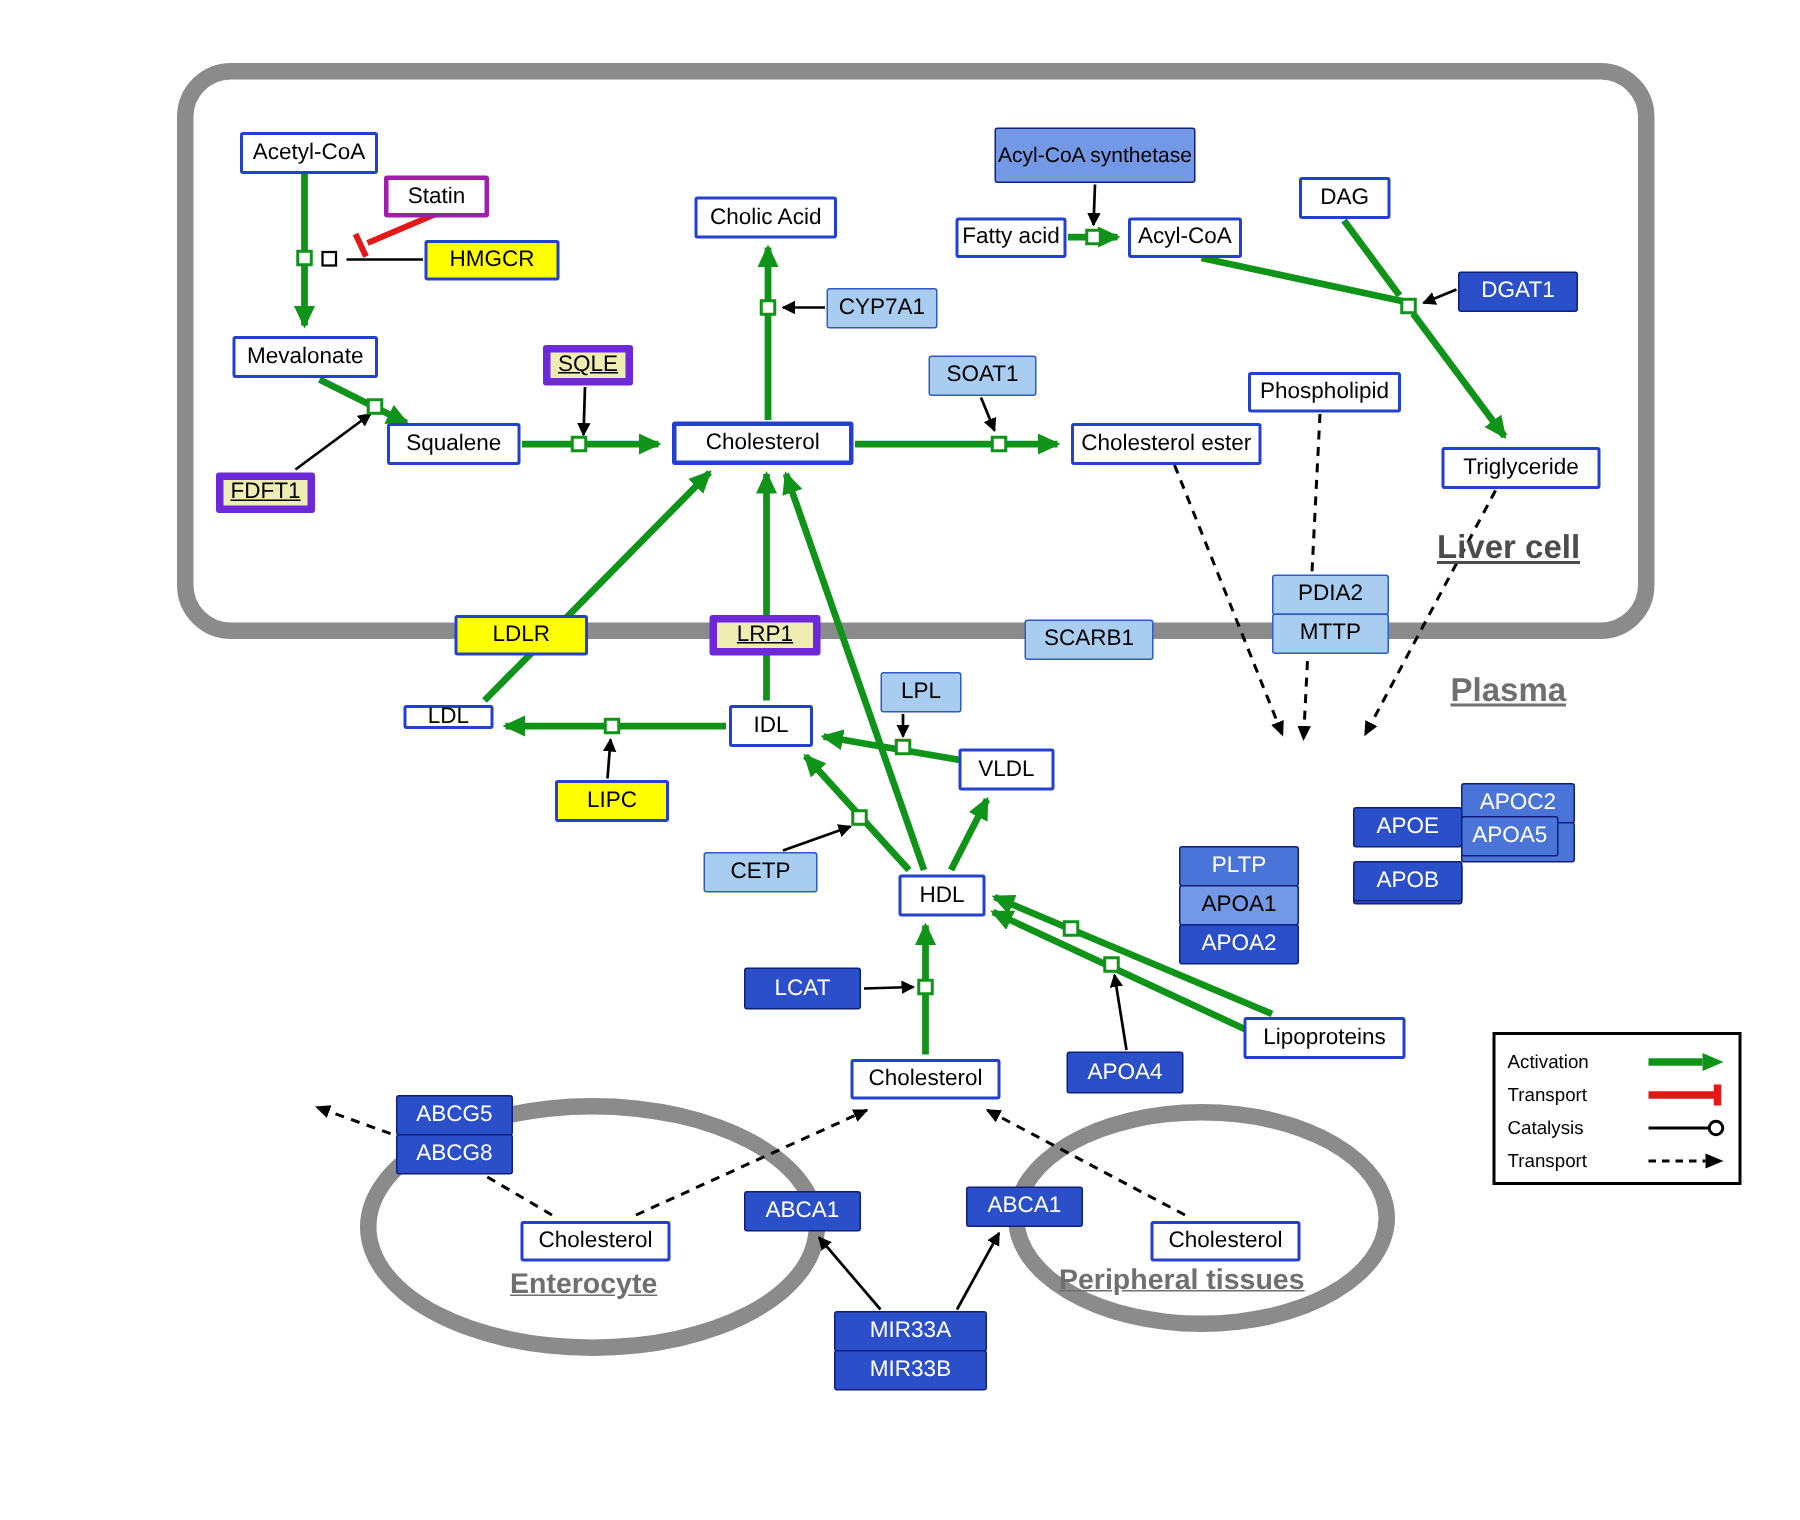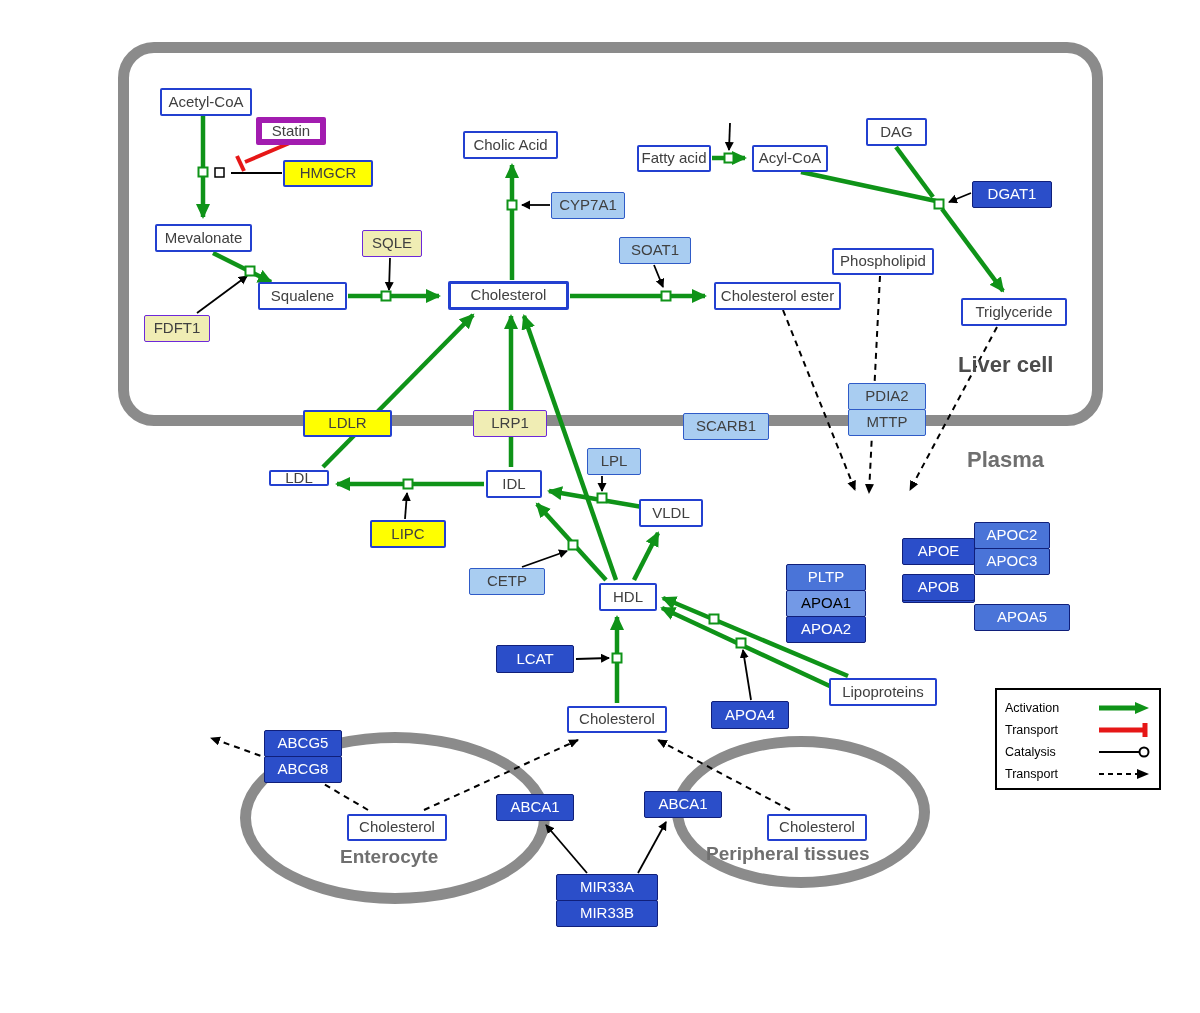--- a/index.html
+++ b/index.html
@@ -1,32 +1,32 @@
 <!DOCTYPE html>
 <html><head>
 <meta charset="utf-8">
 <style>
   html,body{margin:0;padding:0;background:#fff;font-family:"Liberation Sans",sans-serif;}
   .canvas{position:relative;width:1200px;height:1013px;background:#fff;overflow:hidden;}
   .membrane{position:absolute;left:118px;top:42px;width:985px;height:384px;border:11px solid #8b8b8b;border-radius:36px;box-sizing:border-box;background:transparent;}
   .ellipse{position:absolute;border:11px solid #8b8b8b;border-radius:50%;box-sizing:border-box;}
   .edges{position:absolute;left:0;top:0;z-index:2;}
   .node{position:absolute;z-index:3;display:flex;align-items:center;justify-content:center;text-align:center;
-        font-size:15px;color:#404040;background:#fff;box-sizing:border-box;border-radius:2px;line-height:1.1;}
+        font-size:15px;color:#000000;background:#fff;box-sizing:border-box;border-radius:2px;line-height:1.1;}
   .m{background:#fff;border:2px solid #2340d0;}
   .m-strong{border-width:3px;}
-  .red{background:#fff;border:6px solid #a21caf;}
+  .red{background:#fff;border:3px solid #a21caf;}
   .yellow{background:#ffff00;border:2px solid #2340d0;}
-  .cream{background:#f0edb4;border:1px solid #6d28d9;}
+  .cream{background:#f0edb4;border:5px solid #6d28d9;text-decoration:underline;}
   .lblue{background:#a9cdf1;border:1px solid #2f5bc7;}
   .blue1{background:#2b4ec9;border:1px solid #101f7a;color:#fff;}
   .blue2{background:#4a74d8;border:1px solid #101f7a;color:#fff;}
   .blue3{background:#7399e6;border:1px solid #101f7a;color:#000;}
   .small{font-size:14px;}
-  .region-label{position:absolute;z-index:4;font-weight:bold;color:#6f6f6f;font-size:19px;}
+  .region-label{position:absolute;z-index:4;font-weight:bold;color:#6f6f6f;font-size:19px;text-decoration:underline;}
   .region-label.dark{color:#4c4c4c;font-size:22px;}
   .legend{position:absolute;z-index:4;left:995px;top:688px;width:166px;height:102px;border:2px solid #000;background:#fff;box-sizing:border-box;padding:7px 8px;}
   .legend-row{display:flex;align-items:center;justify-content:space-between;height:22px;}
   .legend-row span{font-size:12.5px;color:#000;}
 </style>
 </head>
 <body>
 
 <div class="canvas">
 
@@ -125,20 +125,21 @@
   <div class="node yellow" style="left:283px;top:160px;width:90px;height:27px">HMGCR</div>
   <div class="node m" style="left:155px;top:224px;width:97px;height:28px">Mevalonate</div>
   <div class="node cream" style="left:144px;top:315px;width:66px;height:27px">FDFT1</div>
   <div class="node cream" style="left:362px;top:230px;width:60px;height:27px">SQLE</div>
   <div class="node m" style="left:258px;top:282px;width:89px;height:28px">Squalene</div>
   <div class="node m m-strong" style="left:448px;top:281px;width:121px;height:29px">Cholesterol</div>
   <div class="node m" style="left:463px;top:131px;width:95px;height:28px">Cholic Acid</div>
   <div class="node lblue" style="left:551px;top:192px;width:74px;height:27px">CYP7A1</div>
   <div class="node lblue" style="left:619px;top:237px;width:72px;height:27px">SOAT1</div>
   <div class="node m" style="left:714px;top:282px;width:127px;height:28px">Cholesterol ester</div>
+  <div class="node blue3 small" style="left:663px;top:85px;width:134px;height:37px">Acyl-CoA synthetase</div>
   <div class="node m" style="left:637px;top:145px;width:74px;height:27px">Fatty acid</div>
   <div class="node m" style="left:752px;top:145px;width:76px;height:27px">Acyl-CoA</div>
   <div class="node m" style="left:866px;top:118px;width:61px;height:28px">DAG</div>
   <div class="node blue1" style="left:972px;top:181px;width:80px;height:27px">DGAT1</div>
   <div class="node m" style="left:832px;top:248px;width:102px;height:27px">Phospholipid</div>
   <div class="node m" style="left:961px;top:298px;width:106px;height:28px">Triglyceride</div>
 
   <div class="node yellow" style="left:303px;top:410px;width:89px;height:27px">LDLR</div>
   <div class="node cream" style="left:473px;top:410px;width:74px;height:27px">LRP1</div>
   <div class="node lblue" style="left:683px;top:413px;width:86px;height:27px">SCARB1</div>
@@ -156,21 +157,21 @@
   <div class="node blue1" style="left:711px;top:701px;width:78px;height:28px">APOA4</div>
   <div class="node m" style="left:829px;top:678px;width:108px;height:28px">Lipoproteins</div>
   <div class="node blue2" style="left:786px;top:564px;width:80px;height:27px">PLTP</div>
   <div class="node blue3" style="left:786px;top:590px;width:80px;height:27px">APOA1</div>
   <div class="node blue1" style="left:786px;top:616px;width:80px;height:27px">APOA2</div>
   <div class="node blue1" style="left:902px;top:538px;width:73px;height:27px">APOE</div>
   <div class="node blue2" style="left:974px;top:522px;width:76px;height:27px">APOC2</div>
   <div class="node blue1" style="left:902px;top:576px;width:73px;height:27px">APOC1</div>
   <div class="node blue2" style="left:974px;top:548px;width:76px;height:27px">APOC3</div>
   <div class="node blue1" style="left:902px;top:574px;width:73px;height:27px">APOB</div>
-  <div class="node blue2" style="left:974px;top:604px;width:96px;height:27px">APOA5</div>
+  <div class="node blue2" style="left:974px;top:544px;width:65px;height:27px">APOA5</div>
   <div class="node m" style="left:567px;top:706px;width:100px;height:27px">Cholesterol</div>
 
   <div class="node blue1" style="left:264px;top:730px;width:78px;height:27px">ABCG5</div>
   <div class="node blue1" style="left:264px;top:756px;width:78px;height:27px">ABCG8</div>
   <div class="node m" style="left:347px;top:814px;width:100px;height:27px">Cholesterol</div>
   <div class="node blue1" style="left:496px;top:794px;width:78px;height:27px">ABCA1</div>
   <div class="node blue1" style="left:644px;top:791px;width:78px;height:27px">ABCA1</div>
   <div class="node m" style="left:767px;top:814px;width:100px;height:27px">Cholesterol</div>
   <div class="node blue1" style="left:556px;top:874px;width:102px;height:27px">MIR33A</div>
   <div class="node blue1" style="left:556px;top:900px;width:102px;height:27px">MIR33B</div>

